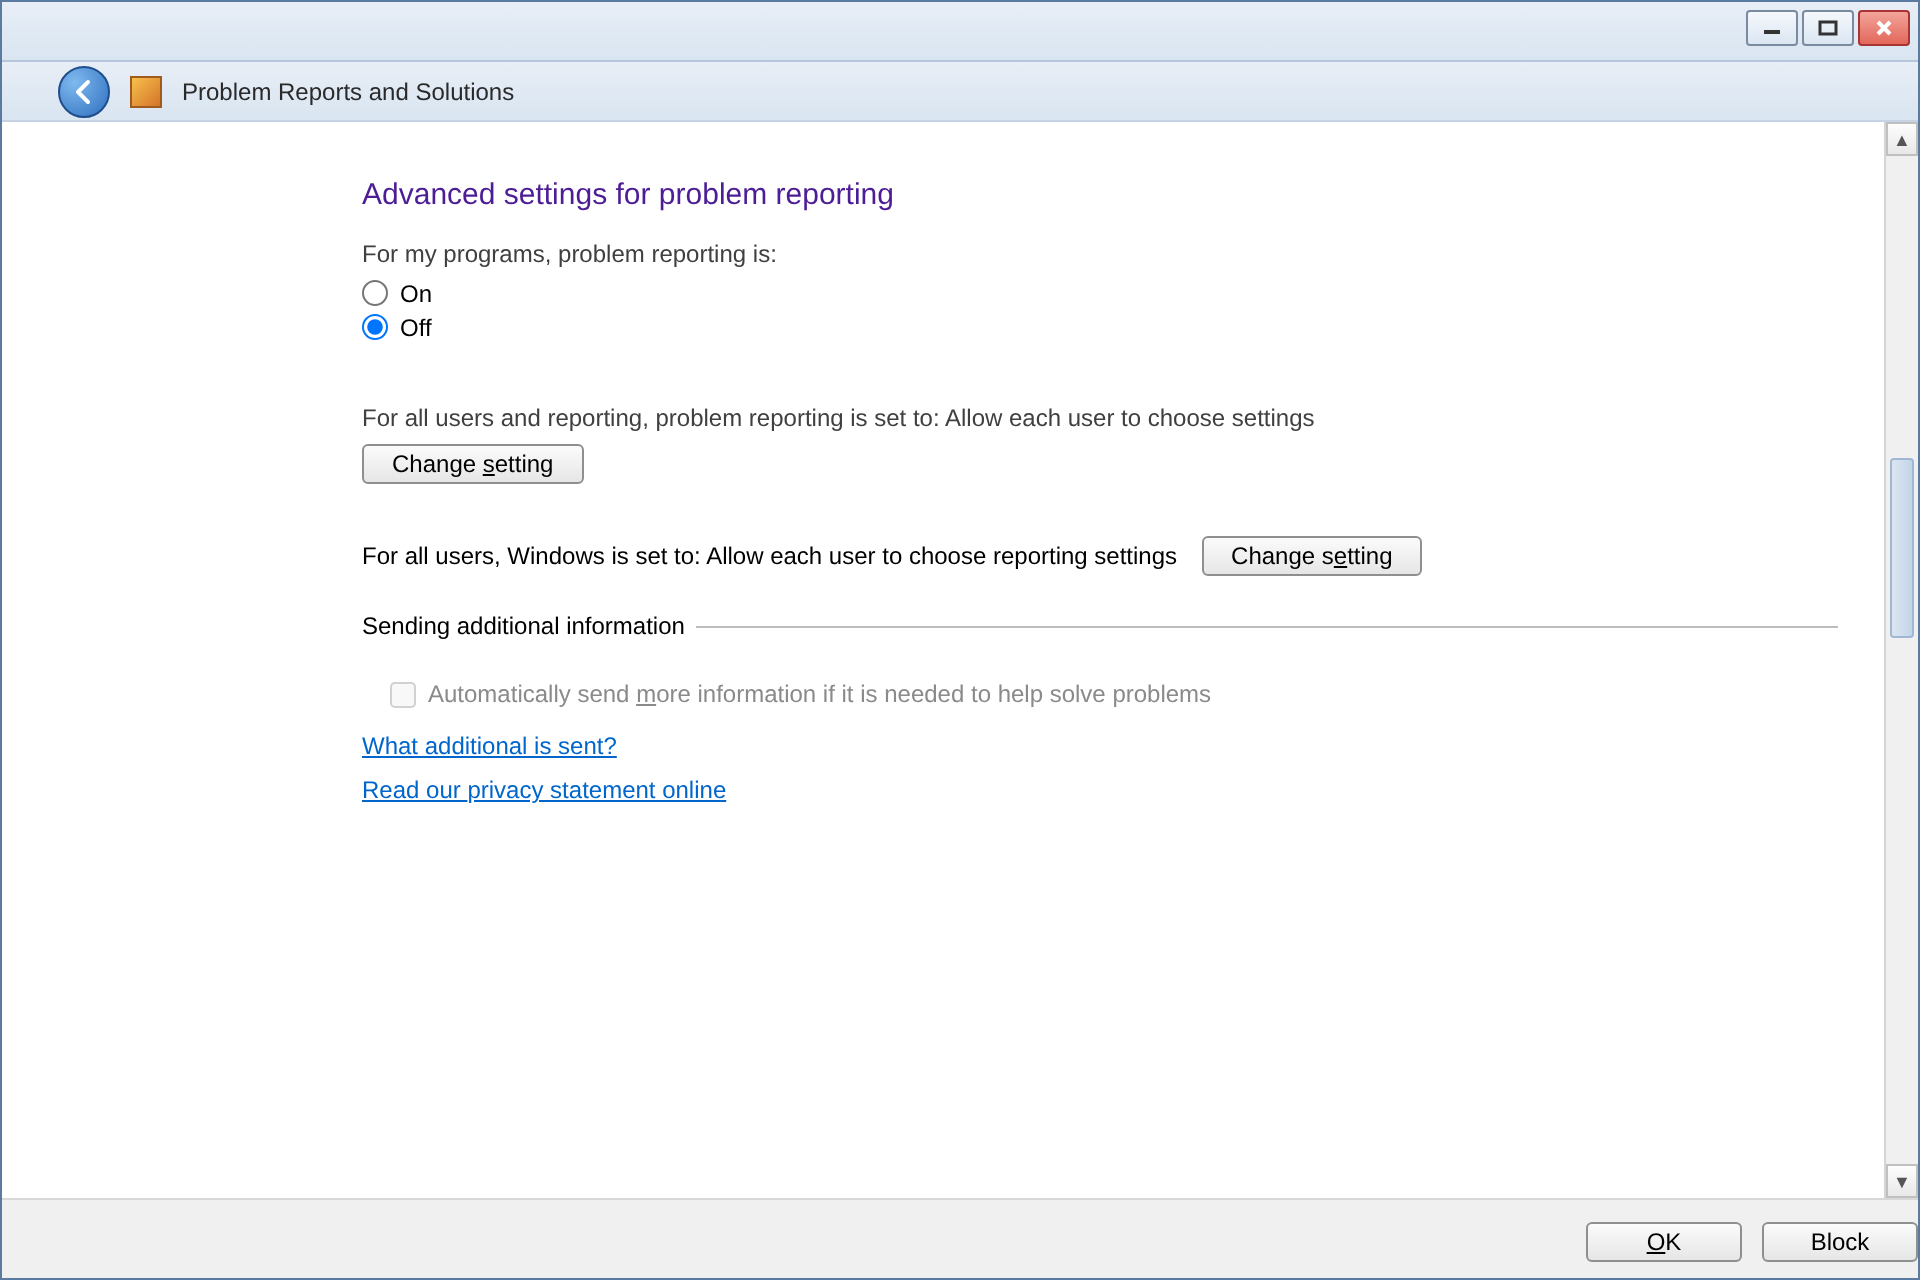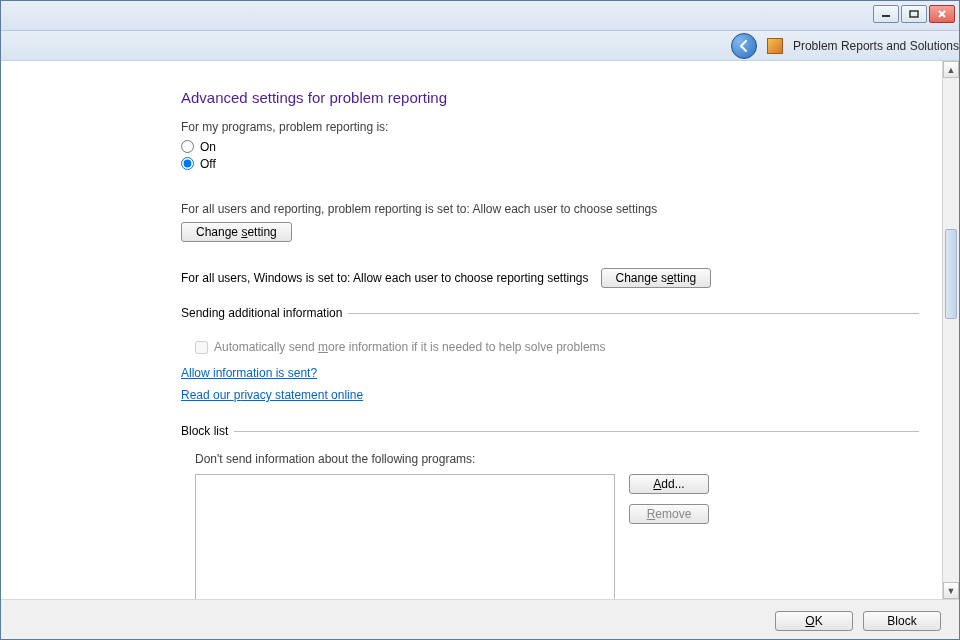--- a/index.html
+++ b/index.html
@@ -44,21 +44,20 @@
     color: #fff;
   }
   .nav-band {
     height: 30px;
     background: linear-gradient(to bottom, #e8eef6, #d9e5f1);
     display: flex;
     align-items: center;
     padding-left: 28px;
     gap: 10px;
     border-bottom: 1px solid #c5d3e4;
-    justify-content: flex-end;
   }
   .back-btn {
     width: 26px;
     height: 26px;
     border-radius: 50%;
     background: radial-gradient(circle at 30% 30%, #7fb9ef, #2f6fbf);
     border: 1px solid #1e4e8c;
     display: flex;
     align-items: center;
     justify-content: center;
@@ -197,21 +196,20 @@
     width: 80px;
   }
   .footer {
     height: 42px;
     background: #f0f0f0;
     border-top: 1px solid #d8d8d8;
     display: flex;
     align-items: center;
     justify-content: flex-end;
     gap: 10px;
-    padding-right: 18px;
   }
   .footer .vista-btn {
     width: 78px;
   }
   .bold { font-weight: 400; }
   .ul { text-decoration: underline; }
 </style>
 </head>
 <body>
 
@@ -276,35 +274,24 @@
       </div>
       <button class="vista-btn">Change s<span class="ul">e</span>tting</button>
     </div>
 
     <fieldset class="group">
       <legend>Sending additional information</legend>
       <label class="cb-row">
         <input type="checkbox" disabled="" style="">
         <span>Automatically send <span class="ul">m</span>ore information if it is needed to help solve problems</span>
       </label>
-      <div><span class="link">Allow information is sent?</span></div>
+      <div><span class="link">What additional is sent?</span></div>
       <div><span class="link">Read our <span class="ul">p</span>rivacy statement online</span></div>
     </fieldset>
 
-    <fieldset class="group">
-      <legend>Block list</legend>
-      <div class="para" style="margin-left:14px">Don't send information about the following programs:</div>
-      <div class="blocklist-area" style="margin-left:14px">
-        <div class="list-box"></div>
-        <div class="blk-buttons">
-          <button class="vista-btn"><span class="ul">A</span>dd...</button>
-          <button class="vista-btn" disabled=""><span class="ul">R</span>emove</button>
-        </div>
-      </div>
-    </fieldset>
 
   </div>
 
   <div class="scrollbar">
     <div class="sb-arrow">▲</div>
     <div class="sb-track">
       <div class="sb-thumb"></div>
     </div>
     <div class="sb-arrow">▼</div>
   </div>

